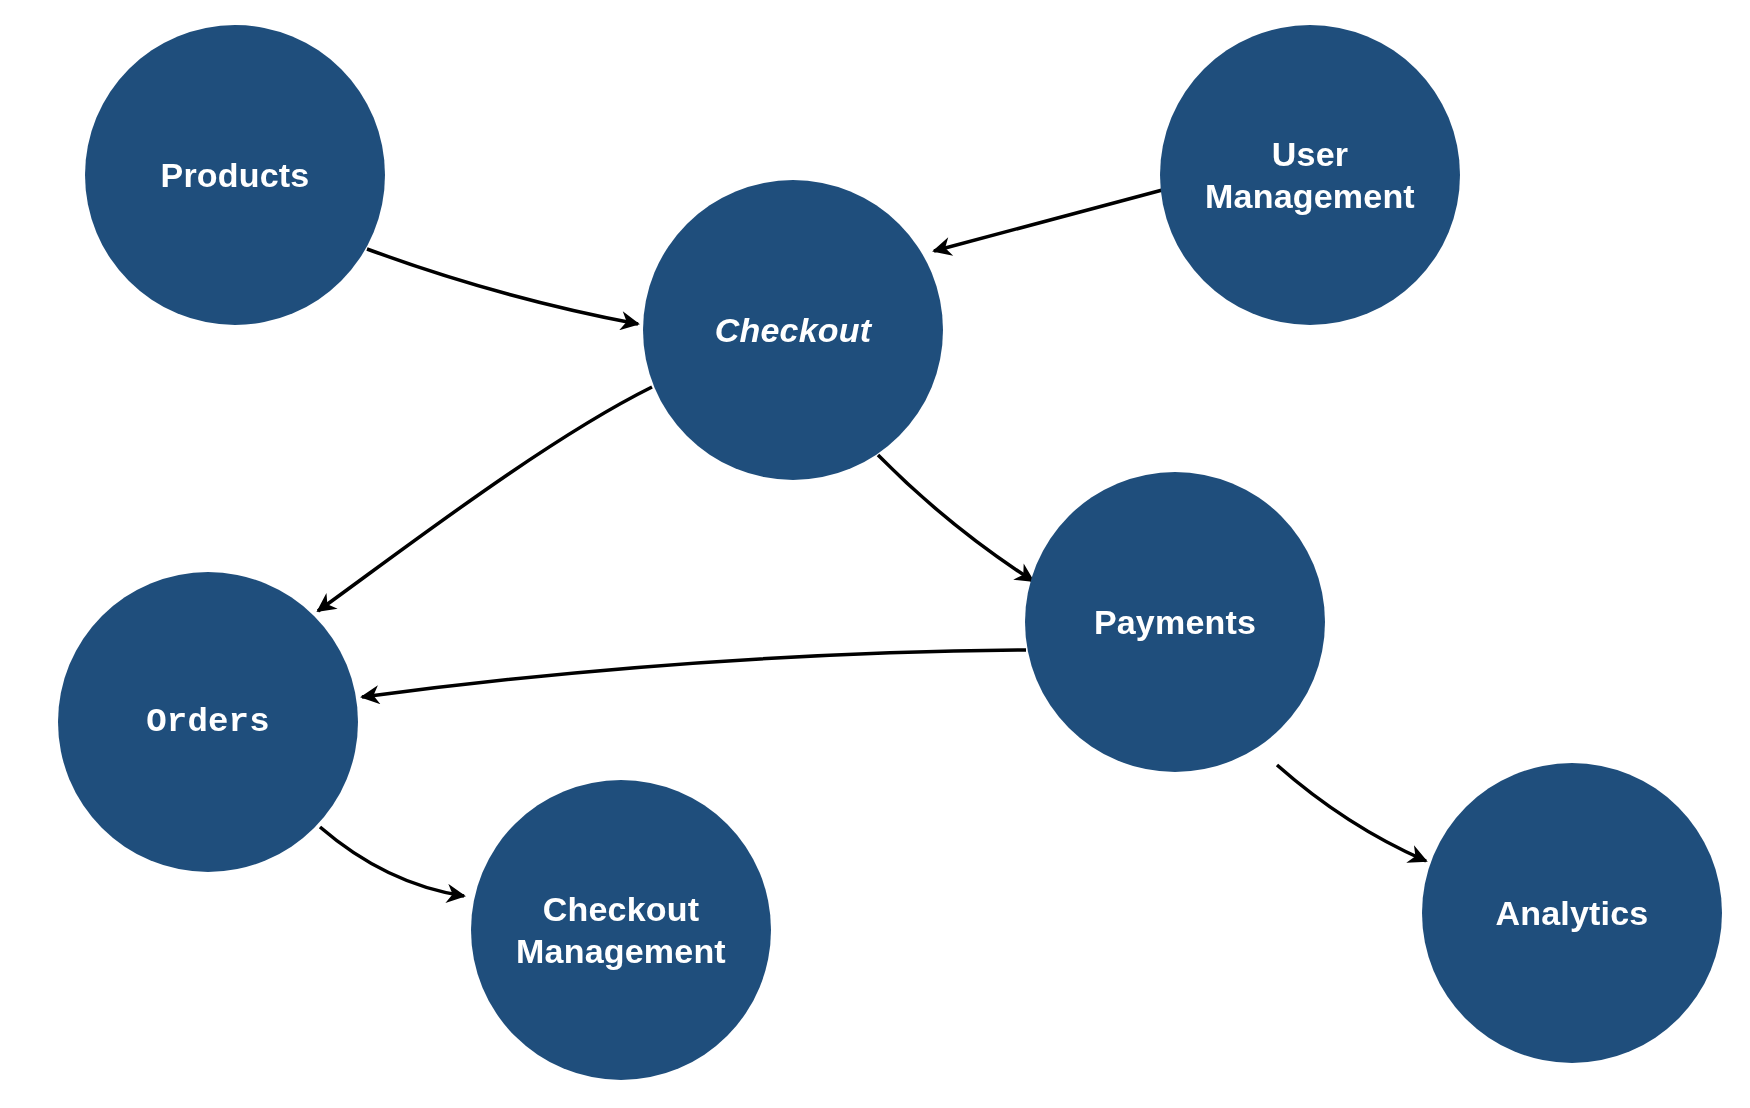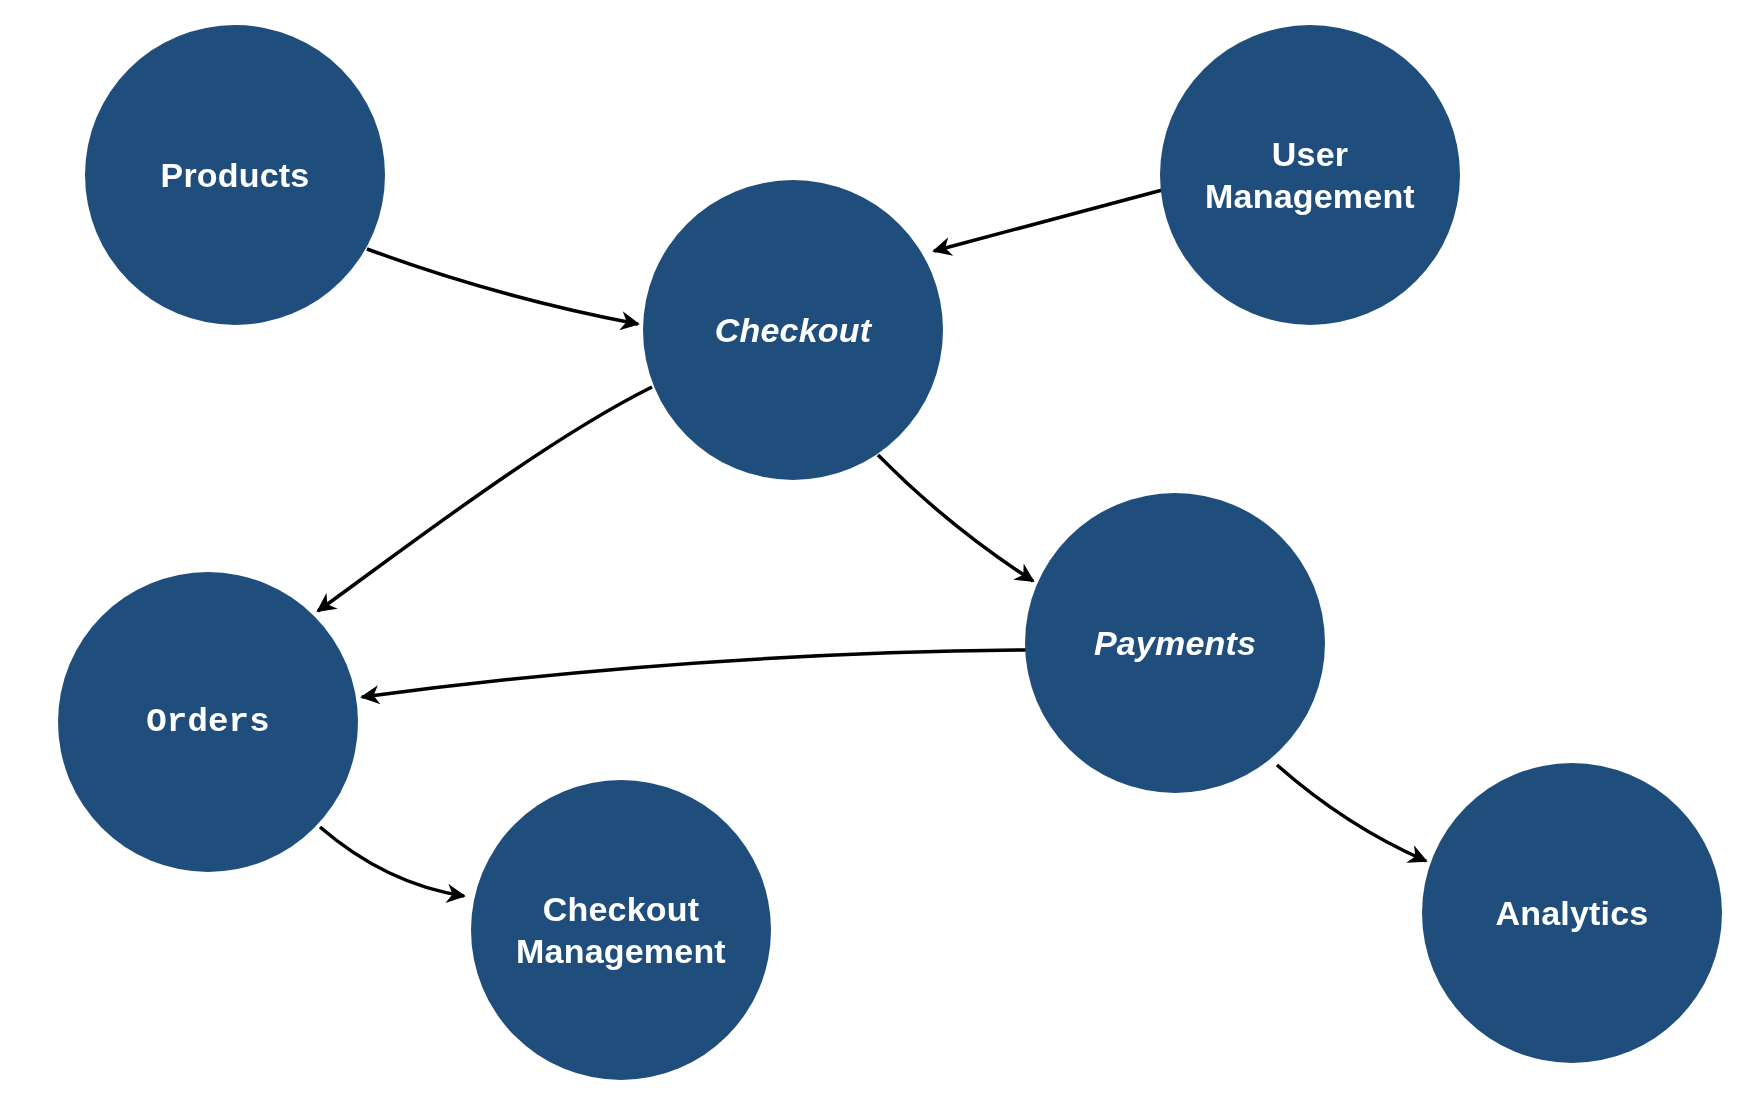--- a/index.html
+++ b/index.html
@@ -76,21 +76,21 @@
   <div id="node-layer">
       <div class="node" style="left: 85px; top: 25px;">
         <span>Products</span>
       </div>
       <div class="node" style="left: 1160px; top: 25px;">
         <span>User Management</span>
       </div>
       <div class="node" style="left: 643px; top: 180px; font-style: italic;">
         <span>Checkout</span>
       </div>
-      <div class="node" style="left: 1025px; top: 493px; font-style: italic;">
+      <div class="node" style="left: 1025px; top: 472px;">
         <span>Payments</span>
       </div>
       <div class="node" style="left: 58px; top: 572px; font-family: Liberation Mono, monospace;">
         <span>Orders</span>
       </div>
       <div class="node" style="left: 471px; top: 780px;">
         <span>Checkout Management</span>
       </div>
       <div class="node" style="left: 1422px; top: 763px;">
         <span>Analytics</span>

